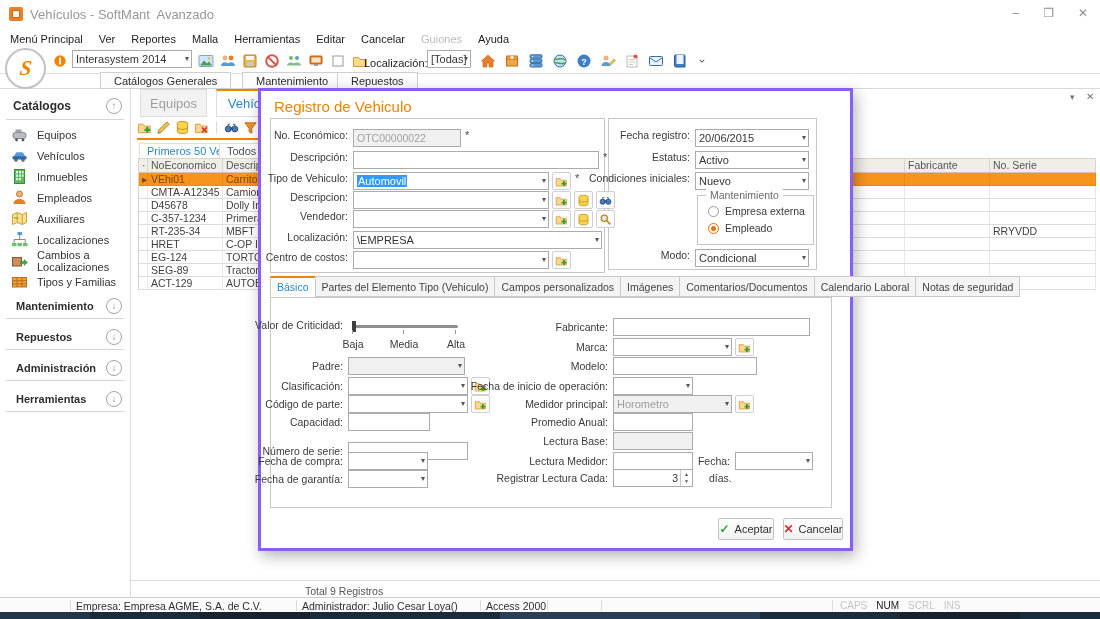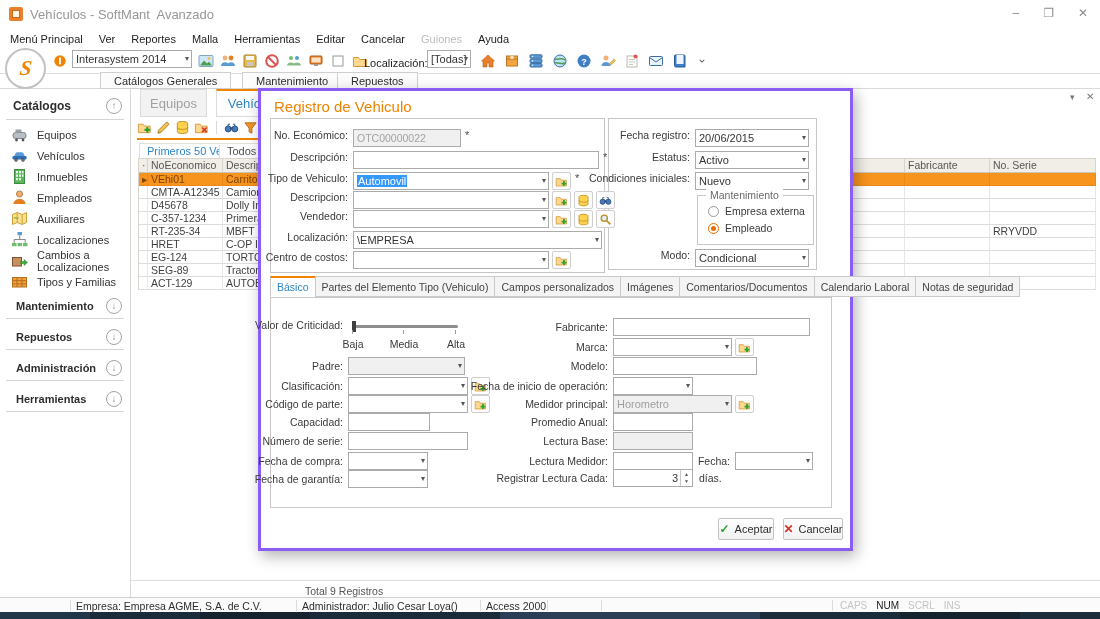--- a/index.html
+++ b/index.html
@@ -726,21 +726,21 @@
               <path d="M1.5 4.5h5l1.5 2h6v7H1.5z" fill="#ffd78e" stroke="#d49a3a"></path>
               <path d="M11 7.5v6M8 10.5h6" stroke="#2ea12e" stroke-width="2.2"></path>
             </svg>
           </span>
         </span>
     </div>
     <div class="crow" style="left:0;top:115px">
       <span class="flab" style="width:77px">Capacidad:</span>
       <span class="txt" style="width:82px"></span>
     </div>
-    <div class="crow" style="left:0;top:134px">
+    <div class="crow" style="left:0;top:144px">
       <span class="flab" style="width:77px">Número de serie:</span>
       <span class="txt" style="width:120px"></span>
     </div>
     <div class="crow" style="left:0;top:154px">
       <span class="flab" style="width:77px">Fecha de compra:</span>
       <span class="combo" style="width:80px">
           <span></span>
         </span>
     </div>
     <div class="crow" style="left:0;top:172px">
@@ -807,21 +807,21 @@
       <span class="combo" style="width:78px">
           <span></span>
         </span>
     </div>
     <div class="crow" style="left:216px;top:171px">
       <span class="flab" style="width:126px">Registrar Lectura Cada:</span>
       <span class="spin">
         <span class="txt val" style="width:80px">3</span>
         <span class="sar">▲<br>▼</span>
       </span>
-      <span style="margin-left:6px;font-size:10.5px;color:#3a3a3a">días.</span>
+      <span style="margin-left:16px;font-size:10.5px;color:#3a3a3a">días.</span>
     </div>
   </div>
 
   <div class="btn" style="left:457px;top:427px;width:56px">
     <span class="ck" style="color:#2ea12e">✓</span>
     <span>Aceptar</span>
   </div>
   <div class="btn" style="left:522px;top:427px;width:60px">
     <span class="ck" style="color:#d9302c">✕</span>
     <span>Cancelar</span>

